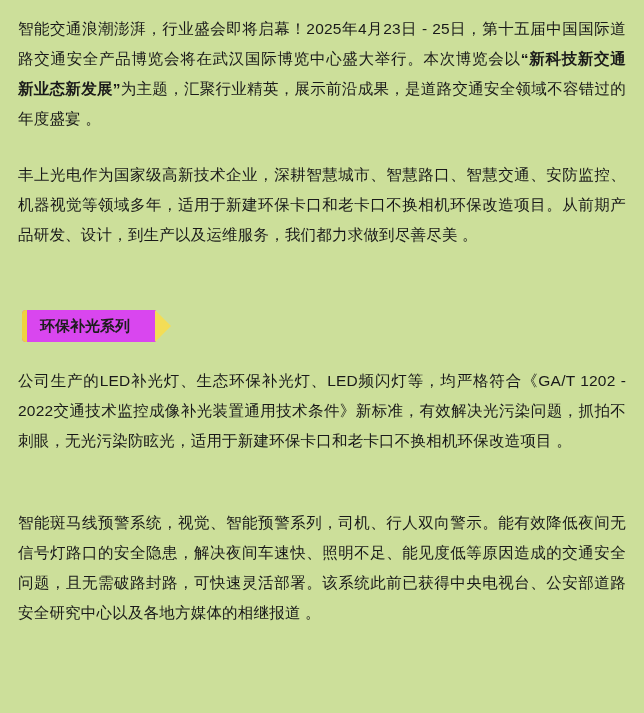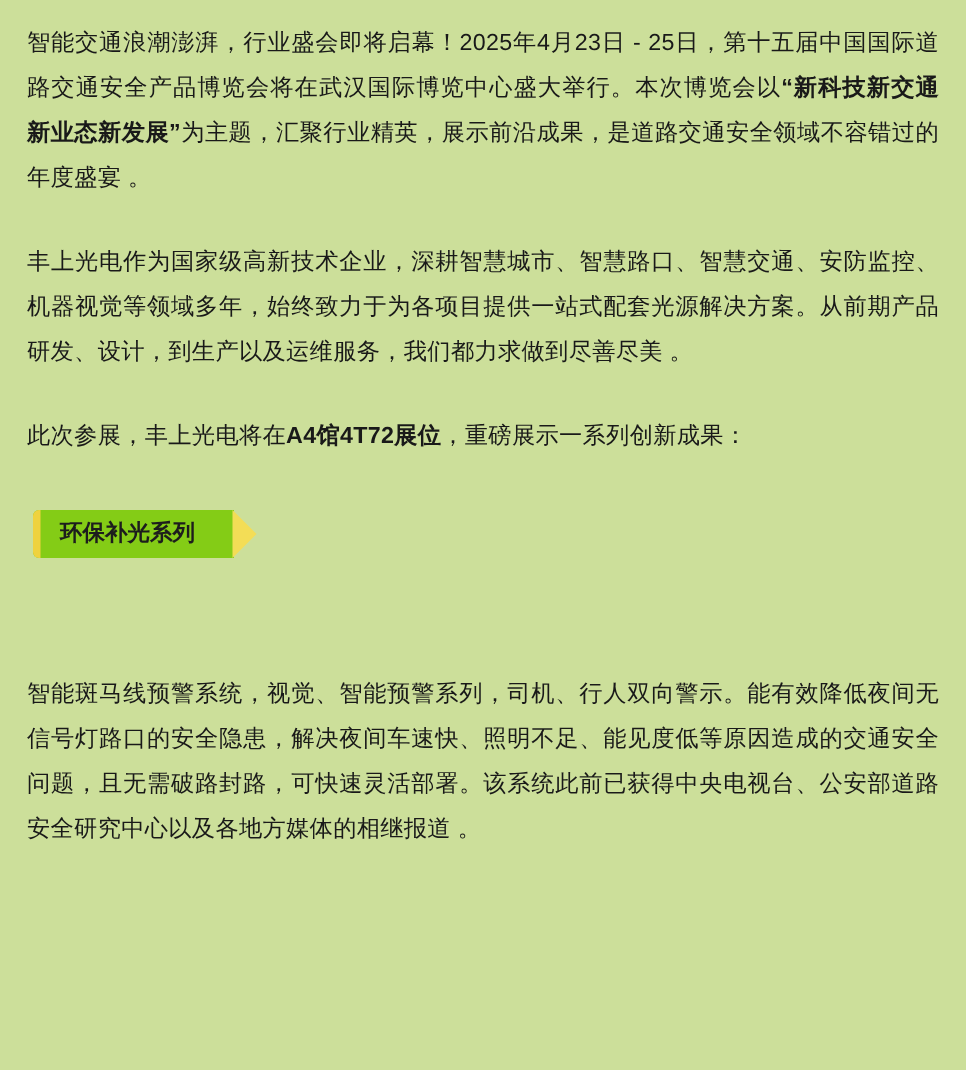--- a/index.html
+++ b/index.html
@@ -44,21 +44,21 @@
   
   .ribbon-wrap {
     position: relative;
     height: 34px;
     margin-left: 4px;
     margin-bottom: 4px;
   }
   .ribbon {
     position: relative;
     display: inline-block;
-    background: #84cc16;
+    background: #d946ef;
     color: #1d1d1d;
     font-size: 15px;
     font-weight: bold;
     line-height: 32px;
     height: 32px;
     padding: 0 26px 0 18px;
     border-radius: 4px 0 0 4px;
   }
   .ribbon::after {
     content: "";
@@ -84,34 +84,34 @@
 </style>
 </head>
 <body>
 
 <div class="page">
 
   <p class="para"><span>智能交通浪潮澎湃，行业盛会即将启幕！2025年4月23日 - 25日，第十五届中国国际道路交通安全产品博览会将在武汉国际博览中心盛大举行。本次博览会以</span><span class="quote-bold">“新科技新交通 新业态新发展”</span><span>为主题，汇聚行业精英，展示前沿成果，是道路交通安全领域不容错过的年度盛宴 。</span></p>
 
   <div class="gap-md"></div>
 
-  <p class="para">丰上光电作为国家级高新技术企业，深耕智慧城市、智慧路口、智慧交通、安防监控、机器视觉等领域多年，始终致力于为各项目提供一站式配套光源解决方案。从前期产品研发、设计，到生产以及运维服务，我们都力求做到尽善尽美 。</p>
+  <p class="para">丰上光电作为国家级高新技术企业，深耕智慧城市、智慧路口、智慧交通、安防监控、机器视觉等领域多年，适用于新建环保卡口和老卡口不换相机环保改造项目。从前期产品研发、设计，到生产以及运维服务，我们都力求做到尽善尽美 。</p>
 
   <div class="gap-md"></div>
 
-  <p class="para"><span>此次参展，丰上光电将在</span><span class="emph-bold">A4馆4T72展位</span><span>，重磅展示一系列创新成果：</span></p>
 
   <div class="gap-lg"></div>
 
   <div class="ribbon-wrap">
     <span class="ribbon">环保补光系列</span>
   </div>
 
   <div class="gap-sm"></div>
 
+  <p class="para">公司生产的LED补光灯、生态环保补光灯、LED频闪灯等，均严格符合《GA/T 1202 - 2022交通技术监控成像补光装置通用技术条件》新标准，有效解决光污染问题，抓拍不刺眼，无光污染防眩光，适用于新建环保卡口和老卡口不换相机环保改造项目 。</p>
 
   <div class="gap-lg"></div>
 
 
   <div class="gap-sm"></div>
 
   <p class="para">智能斑马线预警系统，视觉、智能预警系列，司机、行人双向警示。能有效降低夜间无信号灯路口的安全隐患，解决夜间车速快、照明不足、能见度低等原因造成的交通安全问题，且无需破路封路，可快速灵活部署。该系统此前已获得中央电视台、公安部道路安全研究中心以及各地方媒体的相继报道 。</p>
 
   <div class="gap-md"></div>
 

